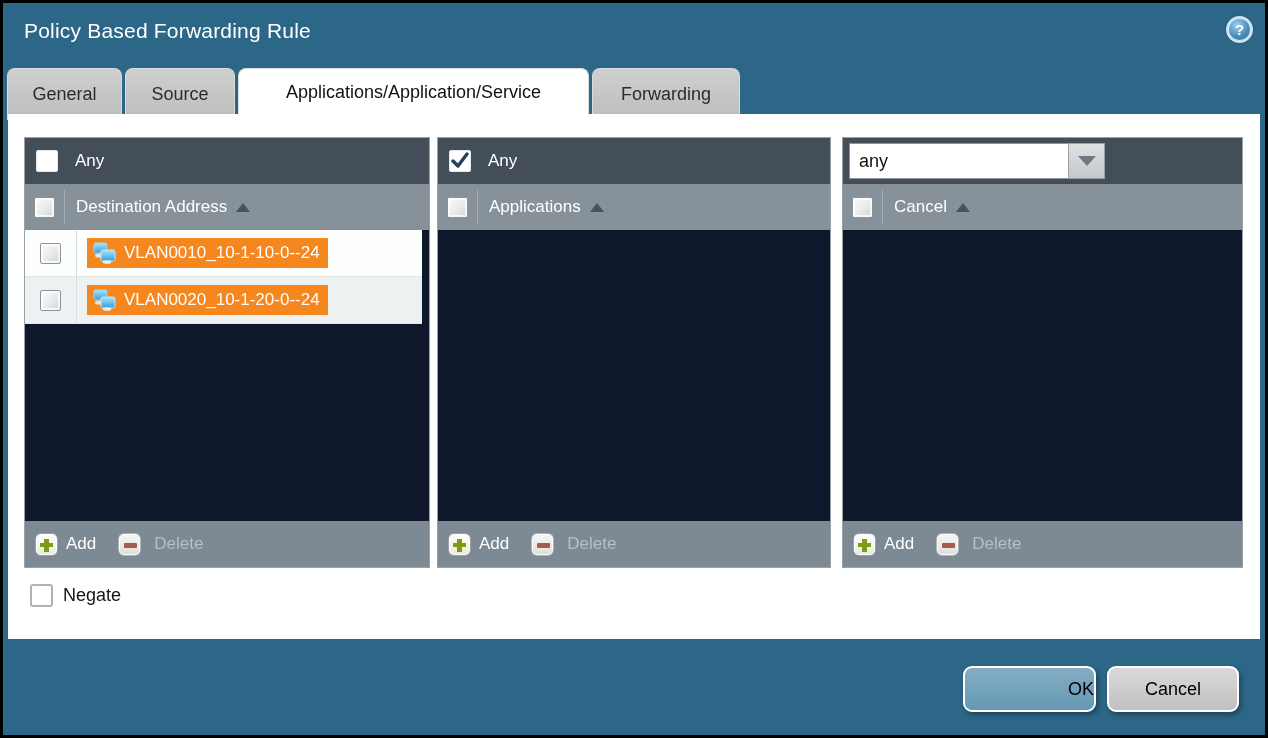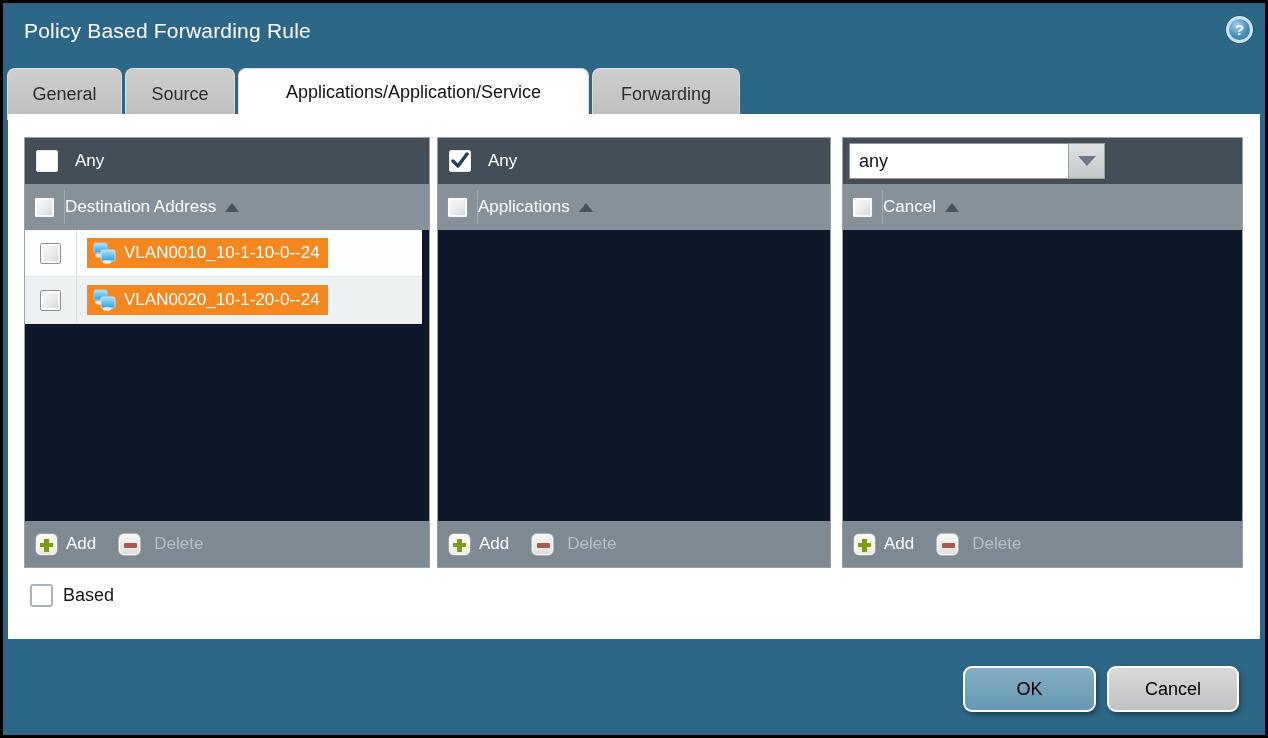--- a/index.html
+++ b/index.html
@@ -34,21 +34,21 @@
     border:1px solid #9aa2a8; background:#fafbfb;justify-content:center; }
   .panel-dest { left:16px; width:406px; }
   .panel-apps { left:429px; width:394px; }
   .panel-svc  { left:834px; width:401px; }
 
   .panel-topbar { height:46px; background:#434e58; display:flex; align-items:center; padding-left:11px; flex:0 0 auto; }
   .panel-topbar .any-label { color:#fff; font-size:17px; margin-left:17px; }
 
   .col-header { height:46px; background:#87919a; display:flex; align-items:center; padding-left:9px; flex:0 0 auto; }
   .col-header .divider { width:1px; height:34px; background:#a5adb4; margin-left:9px; }
-  .col-header .col-label { color:#fff; font-size:17px; }
+  .col-header .col-label { color:#fff; font-size:17px; margin-left:11px; }
   .sort-icon { width:0; height:0; border-left:7px solid transparent; border-right:7px solid transparent;
     border-bottom:9px solid #47525c; margin-left:9px; display:inline-block; }
 
   .list { flex:1 1 auto; background:#0f172a; padding-right:7px; overflow:hidden; }
   .row { height:47px; display:flex; align-items:center; border-bottom:1px solid #e4e7e8; }
   .row.even { background:#fdfefe; }
   .row.odd  { background:#eef1f1; }
   .row-cb-cell { width:52px; display:flex; justify-content:center; align-self:stretch; align-items:center;
     border-right:1px solid #d9dddf; flex:0 0 auto; }
   .chip { height:30px; margin-left:10px; background:#f5871e; display:flex; align-items:center;
@@ -86,21 +86,21 @@
     border-top:10px solid #6d7884; }
 
   
   .negate-wrap { position:absolute; left:22px; top:470px; display:flex; align-items:center; gap:10px; }
   .negate-label { font-size:18px; color:#141414; }
 
   
   .btn { position:absolute; top:663px; height:46px; border-radius:9px; border:2px solid #fff;
     font-size:18px; color:#000; font-family:"Liberation Sans",sans-serif; cursor:pointer;
     box-shadow:2px 3px 5px rgba(0,0,0,.35); }
-  .btn-ok { left:960px; width:133px; background:linear-gradient(#84aec4,#6598b4); }
+  .btn-ok { left:960px; width:133px; background:linear-gradient(#84aec4,#6598b4);text-align:right; }
   .btn-cancel { left:1104px; width:132px; background:linear-gradient(#d9d9db,#c1c1c3); }
 
   svg { display:block; }
 </style>
 </head>
 <body>
 
 <div class="screen">
   <div class="frame">
 
@@ -218,21 +218,21 @@
         <div class="panel-footer">
           <div class="icon-add"></div>
           <span class="footer-label-add">Add</span>
           <div class="icon-delete" style="margin-left:14px"></div>
           <span class="footer-label-delete">Delete</span>
         </div>
       </div>
 
       <div class="negate-wrap">
         <div class="cb-negate"></div>
-        <span class="negate-label">Based</span>
+        <span class="negate-label">Negate</span>
       </div>
     </div>
 
     <button class="btn btn-ok">OK</button>
     <button class="btn btn-cancel">Cancel</button>
 
   </div>
 </div>
 
 </body></html>

